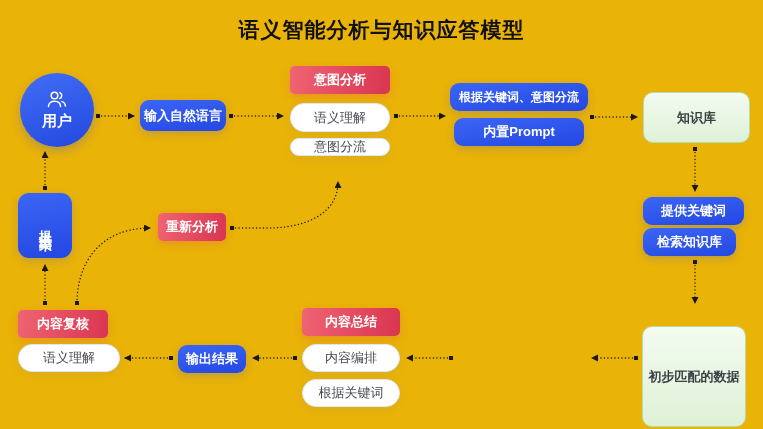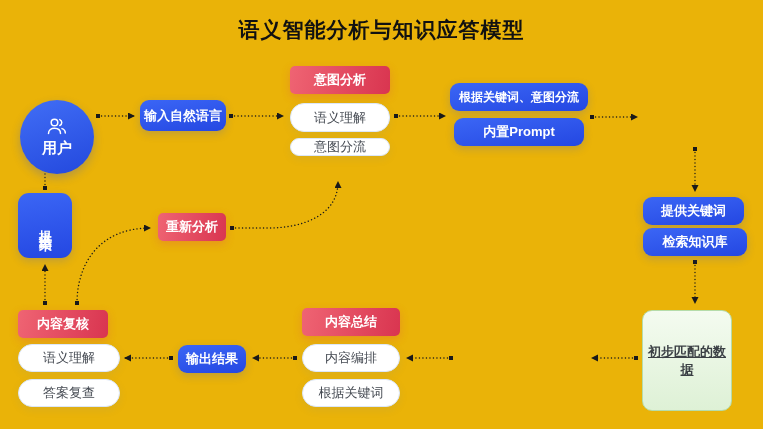--- a/index.html
+++ b/index.html
@@ -20,21 +20,21 @@
              box-shadow:0 3px 8px rgba(40,80,220,.22);}
   .pill-red{background:linear-gradient(100deg,var(--c-red-light) 0%,var(--c-red-dark) 100%);
             color:#fff;font-size:13px;font-weight:700;border-radius:5px;
             box-shadow:0 3px 8px rgba(220,60,90,.25);}
   .box-white{background:#fff;border:1px solid var(--c-white-border);border-radius:14px;
              color:var(--c-text);font-size:13px;font-weight:500;
              box-shadow:0 3px 8px rgba(90,130,210,.10);}
   .box-green{background:linear-gradient(180deg,var(--c-green-light) 0%,var(--c-green-dark) 100%);
              border:1px solid var(--c-green-border);border-radius:10px;
              color:#3b4045;font-size:13px;font-weight:600;}
-  .circle-user{left:20px;top:100px;width:74px;height:74px;border-radius:50%;
+  .circle-user{left:20px;top:73px;width:74px;height:74px;border-radius:50%;
                background:linear-gradient(160deg,#416ef6 0%,#2348dd 100%);
                flex-direction:column;gap:1px;color:#fff;font-size:15px;font-weight:700;
                box-shadow:0 4px 10px rgba(40,80,220,.28);}
   .vert-text{writing-mode:vertical-rl;text-orientation:upright;letter-spacing:3px;}
 </style>
 </head>
 <body>
 
 <div class="canvas">
 
@@ -81,34 +81,34 @@
 
   <div class="node pill-blue" style="left:140px;top:100px;width:86px;height:31px;">输入自然语言</div>
 
   <div class="node pill-red" style="left:290px;top:66px;width:100px;height:28px;">意图分析</div>
   <div class="node box-white" style="left:290px;top:103px;width:100px;height:29px;">语义理解</div>
   <div class="node box-white" style="left:290px;top:138px;width:100px;height:18px;">意图分流</div>
 
   <div class="node pill-blue" style="left:450px;top:83px;width:138px;height:28px;font-size:12px;">根据关键词、意图分流</div>
   <div class="node pill-blue" style="left:454px;top:118px;width:130px;height:28px;">内置Prompt</div>
 
+  <div class="node box-green" style="left:643px;top:92px;width:107px;height:51px;">知识库</div>
 
   <div class="node pill-blue" style="left:643px;top:197px;width:101px;height:28px;">提供关键词</div>
-  <div class="node pill-blue" style="left:643px;top:228px;width:104px;height:28px;">检索知识库</div>
+  <div class="node pill-blue" style="left:643px;top:228px;width:93px;height:28px;">检索知识库</div>
 
-  <div class="node box-green" style="left:642px;top:310px;width:90px;height:101px;text-decoration:underline;">初步匹配的数据</div>
+  <div class="node box-green" style="left:642px;top:326px;width:104px;height:101px;">初步匹配的数据</div>
 
 
   <div class="node pill-red" style="left:302px;top:308px;width:98px;height:28px;">内容总结</div>
   <div class="node box-white" style="left:302px;top:344px;width:98px;height:28px;">内容编排</div>
   <div class="node box-white" style="left:302px;top:379px;width:98px;height:28px;">根据关键词</div>
 
   <div class="node pill-blue" style="left:178px;top:345px;width:68px;height:28px;">输出结果</div>
 
   <div class="node pill-red" style="left:18px;top:310px;width:90px;height:28px;">内容复核</div>
   <div class="node box-white" style="left:18px;top:344px;width:102px;height:28px;">语义理解</div>
-  <div class="node box-white" style="left:18px;top:379px;width:102px;height:28px;">答案复查</div>
 
   <div class="node pill-blue vert-text" style="left:18px;top:193px;width:54px;height:65px;border-radius:11px;">提供结果</div>
 
   <div class="node pill-red" style="left:158px;top:213px;width:68px;height:28px;">重新分析</div>
 
 </div>
 
 </body></html>

